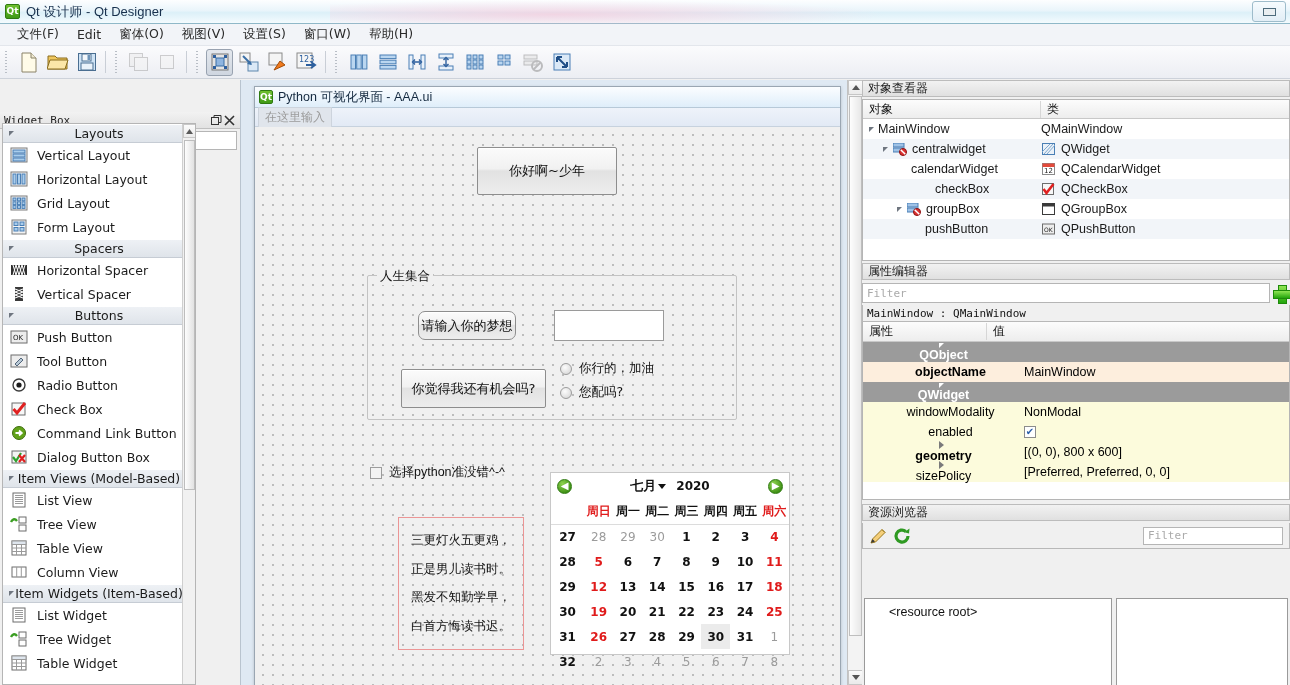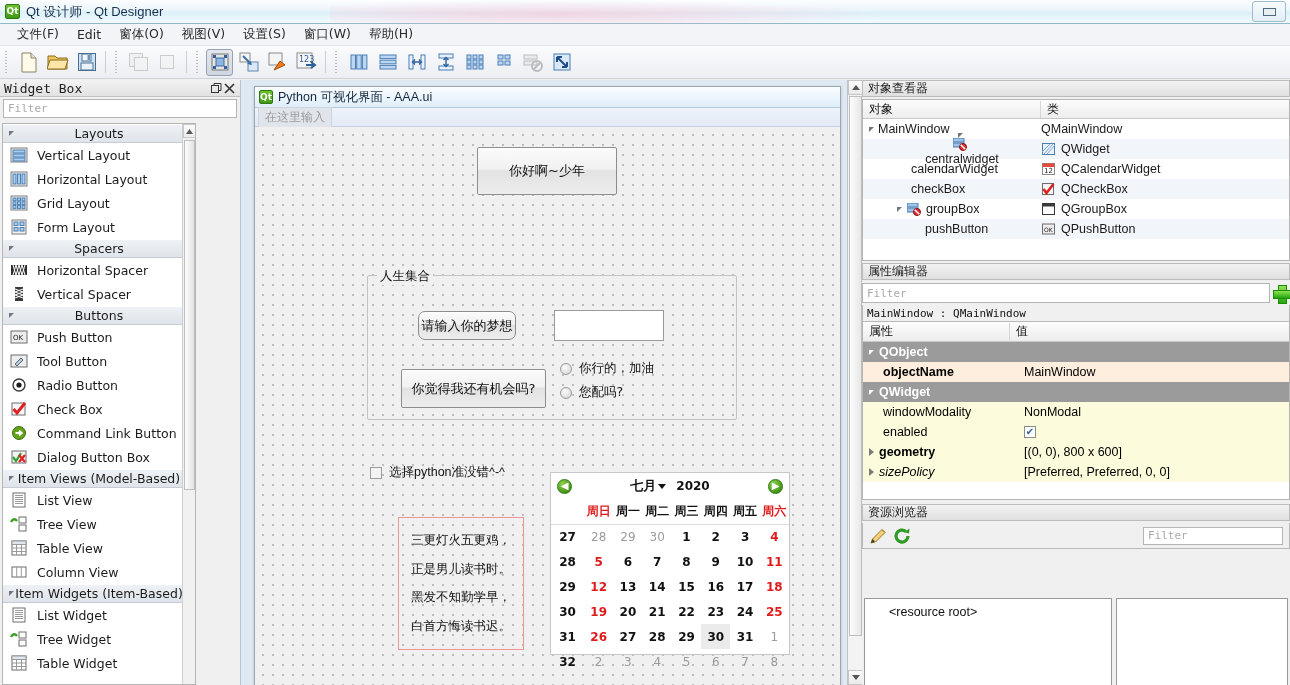--- a/index.html
+++ b/index.html
@@ -85,21 +85,21 @@
 
   
   .widgetbox {
     position: absolute; left: 0; top: 80px; width: 240px; height: 605px;
     background: #f0f0f0;
   }
   .wb-head {
     height: 17px; background: linear-gradient(to bottom,#f2f2f2,#e2e2e2);
     border-bottom: 1px solid #c0c0c0;
     display: flex; align-items: center; padding: 0 4px;
-    font-family: "DejaVu Sans Mono", monospace; font-size: 13px; color: #222;
+    font-family: "DejaVu Sans Mono", monospace; font-size: 11px; color: #222; margin-top: 32px;
   }
   .wb-filter {
     margin: 2px 3px 2px 3px; height: 19px; background: #fff;
     border: 1px solid #b5b5b5; display: flex; align-items: center; padding: 0 4px;
     font-family: "DejaVu Sans Mono", monospace; font-size: 11px; color: #aaa;
   }
   .wb-list {
     position: absolute; left: 2px; top: 43px; width: 194px; bottom: 0;
     background: #fff; border: 1px solid #b5b5b5; overflow: hidden;
   }
@@ -308,24 +308,24 @@
     height: 17px; background: #f0f0f0; border: 1px solid #b8b8b8; border-top: none;
     display: flex; align-items: center; padding: 0 4px;
     font-family: "DejaVu Sans Mono", monospace; font-size: 11px; color: #111;
   }
   .pe-table { background: #fff; border: 1px solid #b5b5b5; border-top: none; overflow: hidden; }
   .pe-hrow {
     height: 20px; background: linear-gradient(to bottom,#fcfcfc,#ededed);
     border-bottom: 1px solid #c8c8c8; display: flex; align-items: center;
     font-size: 12px; color: #111;
   }
-  .pe-hrow .k { width: 147px; padding-left: 6px; border-right: 1px solid #d6d6d6; }
+  .pe-hrow .k { width: 124px; padding-left: 6px; border-right: 1px solid #d6d6d6; }
   .pe-hrow .v { padding-left: 6px; }
   .pe-row { height: 20px; display: flex; align-items: center; font-size: 12.5px; }
-  .pe-row .k { width: 155px; padding-left: 6px; display: flex; align-items: center; }
+  .pe-row .k { width: 155px; padding-left: 6px; display: flex; align-items: center; flex-direction: column; }
   .pe-row .v { padding-left: 6px; flex: 1; display: flex; align-items: center; }
   .pe-row.group { background: #9b9b9b; color: #fff; font-weight: bold; }
   .pe-row.group .k { color: #fff; }
   .pe-row.peach { background: #fdeedd; }
   .pe-row.cream { background: #fcfbdc; }
   .pe-row.bold .k { font-weight: bold; }
   .pe-tri {
     width: 0; height: 0; border-left: 5px solid #7a7a7a;
     border-top: 4px solid transparent; border-bottom: 4px solid transparent;
     margin-right: 5px; flex: none;
@@ -961,21 +961,21 @@
 
       <div class="tree-row">
         <div class="c1" style="padding-left:6px;">
           <span class="tw-tri"></span>
           <span>MainWindow</span>
         </div>
         <div class="c2">QMainWindow</div>
       </div>
 
       <div class="tree-row alt">
-        <div class="c1" style="padding-left:20px;flex-direction:column;">
+        <div class="c1" style="padding-left:20px;">
           <span class="tw-tri"></span>
           <span class="ti">
             <svg width="14" height="13" viewBox="0 0 14 13">
                 <rect x="0" y="0" width="11" height="4" fill="#9fc2e6" stroke="#4a7fb5"></rect>
                 <rect x="0" y="5" width="11" height="4" fill="#9fc2e6" stroke="#4a7fb5"></rect>
                 <circle cx="10" cy="9" r="3.5" fill="#d33" stroke="#8a1010"></circle>
                 <path d="M7.7 6.7 L12.3 11.3" stroke="#fff" stroke-width="1.5"></path>
               </svg>
           </span>
           <span>centralwidget</span>
@@ -1003,21 +1003,21 @@
                 <rect x="0.5" y="0.5" width="12" height="11" fill="#fff" stroke="#8a8a8a"></rect>
                 <rect x="0.5" y="0.5" width="12" height="3.5" fill="#e24a3b"></rect>
                 <text x="2" y="10" font-size="7" fill="#222" font-family="DejaVu Sans">12</text>
               </svg>
           </span>
           <span>QCalendarWidget</span>
         </div>
       </div>
 
       <div class="tree-row alt">
-        <div class="c1" style="padding-left:48px;">
+        <div class="c1" style="padding-left:72px;">
           <span>checkBox</span>
         </div>
         <div class="c2">
           <span class="ti">
             <svg width="13" height="12" viewBox="0 0 13 12">
                 <rect x="0.5" y="0.5" width="11" height="11" fill="#f7f7f7" stroke="#6d6d6d"></rect>
                 <path d="M1.5 6 l3 4 l7 -9" stroke="#e02020" stroke-width="2.6" fill="none"></path>
               </svg>
           </span>
           <span>QCheckBox</span>
@@ -1124,21 +1124,21 @@
 
       <div class="pe-row cream bold">
         <div class="k" style="padding-left:6px;">
           <span class="pe-tri"></span>
           <span>geometry</span>
         </div>
         <div class="v">[(0, 0), 800 x 600]</div>
       </div>
 
       <div class="pe-row cream">
-        <div class="k" style="padding-left:6px;font-style:italic;">
+        <div class="k" style="padding-left:6px;">
           <span class="pe-tri"></span>
           <span>sizePolicy</span>
         </div>
         <div class="v">[Preferred, Preferred, 0, 0]</div>
       </div>
     </div>
 
     <div class="panel-head" style="position:absolute;left:0;top:424px;width:428px;">
       <span>资源浏览器</span>
     </div>

